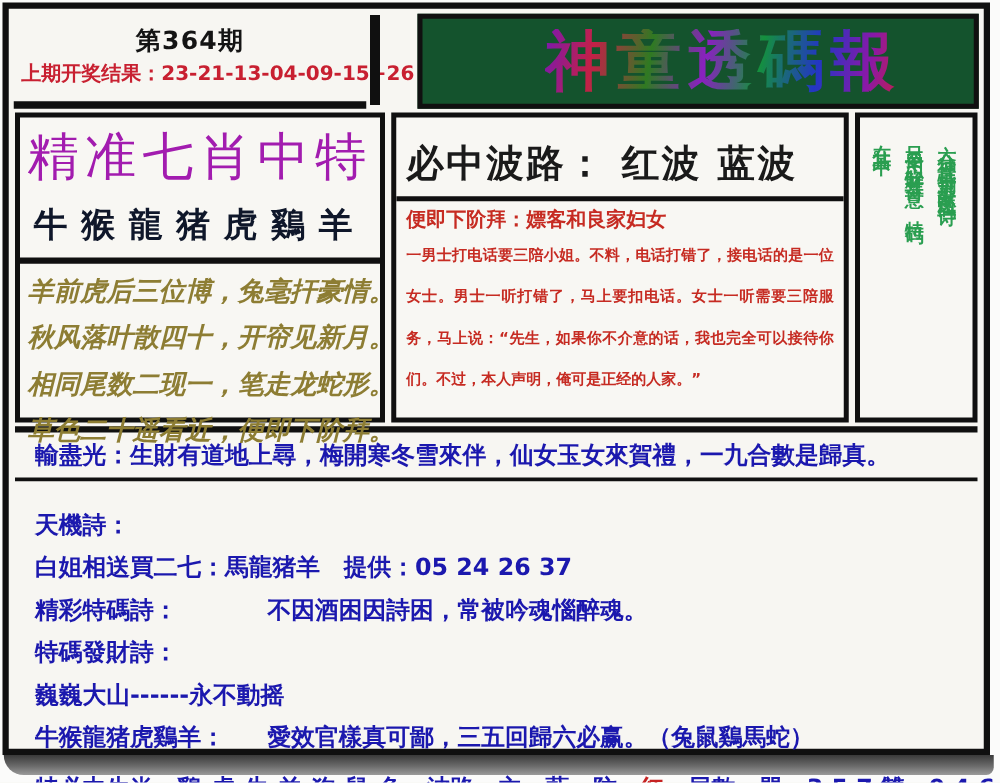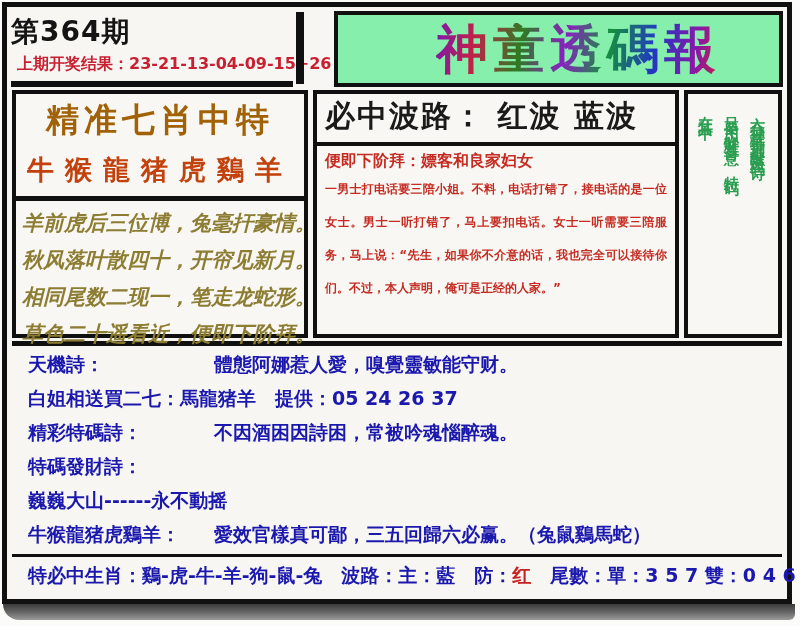--- a/index.html
+++ b/index.html
@@ -16,64 +16,64 @@
     position:absolute;left:3px;top:604px;width:792px;height:16px;
     background:linear-gradient(180deg,#3a3a3a 0%,#6a6a6a 55%,#9a9a9a 100%);
     border-bottom-left-radius:16px;border-bottom-right-radius:6px;
   }
   
   .header{display:flex;height:80px;padding:4px 4px 0 4px;box-sizing:border-box;}
   .header-left{
     width:282px;box-sizing:border-box;border-bottom:6px solid #101010;
     display:flex;flex-direction:column;justify-content:center;padding-bottom:4px;
   }
-  .issue{font-size:28px;font-weight:bold;color:#141414;text-align:left;letter-spacing:1px;}
+  .issue{font-size:20px;font-weight:bold;color:#141414;text-align:center;letter-spacing:1px;}
   .last-result{font-size:16px;font-weight:bold;color:#c82031;padding-left:6px;margin-top:3px;white-space:nowrap;}
   .header-bar{width:8px;background:#101010;height:72px;margin:1px 0 0 3px;}
   .masthead{
     flex:1;margin-left:30px;border:4px solid #101010;
-    display:flex;align-items:center;justify-content:center;background:#86efac;padding-left:40px;
+    display:flex;align-items:center;justify-content:center;background:#14532d;padding-left:40px;
   }
   .masthead-title{
     font-size:52px;font-weight:bold;letter-spacing:5px;line-height:1;
     background:linear-gradient(100deg,#7a18b0 0%,#c42047 14%,#2f7a22 30%,#8a20c0 45%,#14913d 60%,#2336c4 76%,#8a18a8 90%,#c42047 100%);
     -webkit-background-clip:text;background-clip:text;
     color:#7a2aa0;-webkit-text-fill-color:transparent;
   }
   
   .main{display:flex;margin:3px 5px 0 5px;height:248px;gap:5px;}
   .left-panel{
     width:296px;box-sizing:border-box;border:4px solid #101010;background:#f8f7f3;
     padding-top:4px;flex-shrink:0;
   }
-  .left-title{color:#a16207;font-size:33px;font-weight:bold;text-align:center;letter-spacing:5px;white-space:nowrap;}
-  .zodiac-row{color:#c2410c;font-size:27px;font-weight:bold;text-align:center;letter-spacing:11px;margin-top:9px;white-space:nowrap;}
+  .left-title{color:#a21caf;font-size:41px;font-weight:normal;text-align:center;letter-spacing:5px;white-space:nowrap;}
+  .zodiac-row{color:#0f172a;font-size:27px;font-weight:bold;text-align:center;letter-spacing:11px;margin-top:9px;white-space:nowrap;}
   .left-divider{height:5px;background:#101010;margin:8px 0 3px 0;}
   .poem-line{color:#8d7d33;font-size:21px;font-weight:bold;padding:5px 4px 4px 6px;white-space:nowrap;font-style:italic;}
   .middle-panel{
     flex:1;box-sizing:border-box;border:4px solid #101010;background:#f8f7f3;
     padding:0 8px;overflow:hidden;
   }
-  .wave-header{font-size:30px;font-weight:bold;color:#1a1a1a;letter-spacing:2px;padding:2px 0 5px 0;white-space:nowrap;}
+  .wave-header{font-size:30px;font-weight:bold;color:#1a1a1a;letter-spacing:2px;padding:17px 0 5px 0;white-space:nowrap;}
   .wave-divider{height:4px;background:#101010;margin:0 -8px;}
   .joke-title{color:#c62b22;font-size:16px;font-weight:bold;margin-top:5px;white-space:nowrap;}
   .joke-text{color:#c62b22;font-size:12px;font-weight:bold;line-height:33px;margin-top:1px;text-align:justify;}
   .right-panel{
     width:98px;box-sizing:border-box;border:4px solid #101010;background:#f8f7f3;
     padding:10px 5px 4px 2px;flex-shrink:0;
   }
   .vertical-wrap{writing-mode:vertical-rl;height:226px;margin:0 auto;}
   .vcol{color:#2a9e50;font-size:15px;font-weight:bold;letter-spacing:5px;line-height:26px;}
   
   .bottom{margin:3px 5px 0 5px;border-top:5px solid #101010;}
   .shu-row{
     color:#1b18ae;font-weight:bold;font-size:19px;white-space:nowrap;
     padding:5px 2px 5px 16px;border-bottom:3px solid #101010;
   }
-  .info-rows{padding-top:2px;}
+  .info-rows{padding-top:18px;}
   .info-row{display:flex;padding:4px 0 4px 16px;font-size:19px;font-weight:bold;color:#1b18ae;white-space:nowrap;align-items:baseline;}
   .info-label{width:186px;flex-shrink:0;}
   .final-row{
     border-top:3px solid #101010;margin-top:2px;
     padding:6px 0 4px 16px;font-size:19px;font-weight:bold;color:#1b18ae;white-space:nowrap;
   }
   .red-char{color:#c62222;}
 </style>
 </head>
 <body>
@@ -119,25 +119,25 @@
       <div class="vertical-wrap">
         <div class="vcol">六合神童特别奉献透码诗</div>
         <div class="vcol">只要用心解开诗意，特码</div>
         <div class="vcol">在其中。</div>
       </div>
     </div>
 
   </div>
 
   <div class="bottom">
+    <div class="shu-row">輸盡光：生財有道地上尋，梅開寒冬雪來伴，仙女玉女來賀禮，一九合數是歸真。</div>
 
     <div class="info-rows">
       <div class="info-row">
         <span class="info-label">天機詩：</span>
-        <span class="info-value">體態阿娜惹人愛，嗅覺靈敏能守财。</span>
       </div>
       <div class="info-row">
         <span class="info-value">白姐相送買二七：馬龍猪羊　提供：05 24 26 37</span>
       </div>
       <div class="info-row">
         <span class="info-label">精彩特碼詩：</span>
         <span class="info-value">不因酒困因詩困，常被吟魂惱醉魂。</span>
       </div>
       <div class="info-row">
         <span class="info-label">特碼發財詩：</span>

